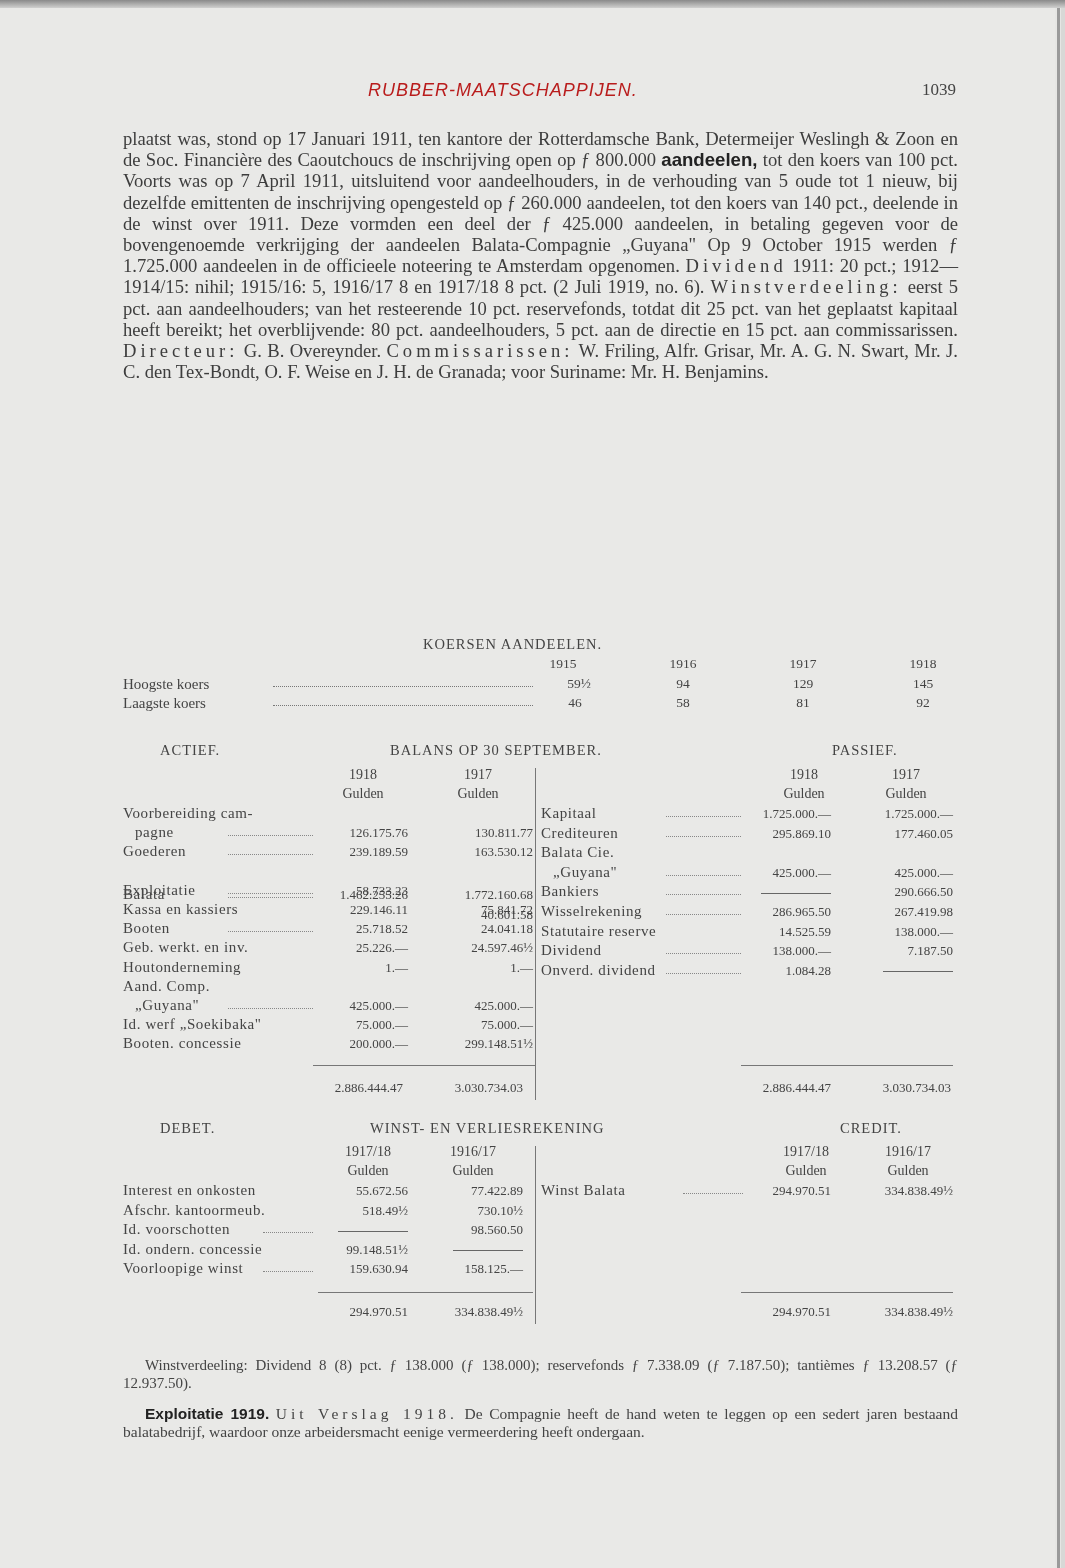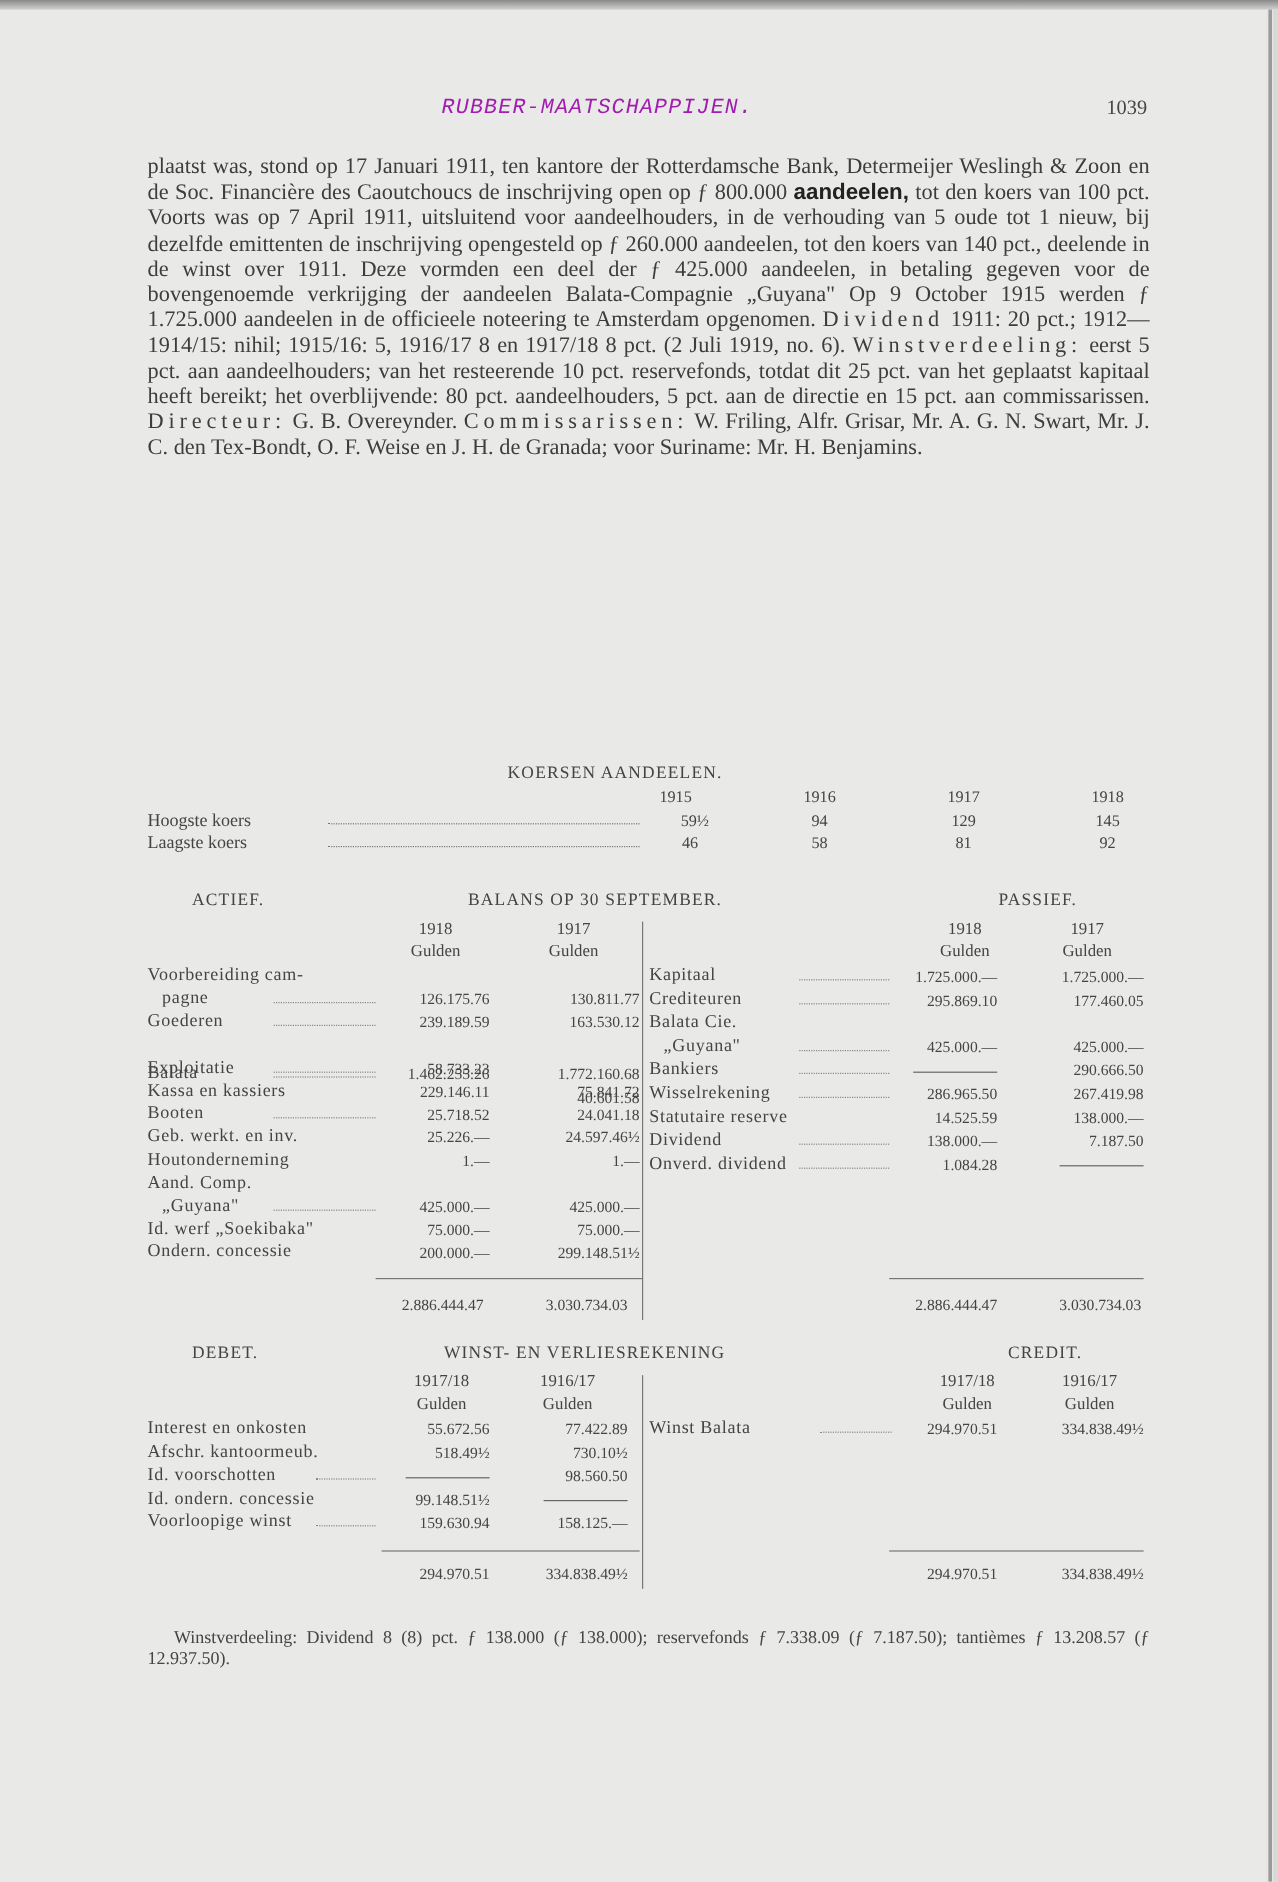--- a/index.html
+++ b/index.html
@@ -14,22 +14,22 @@
     background: #e9e9e7;
   }
   .edge-top { position: absolute; left: 0; top: 0; width: 1065px; height: 8px; background: linear-gradient(#8a8a8a, #d0d0cf); }
   .edge-right { position: absolute; left: 1057px; top: 8px; width: 3px; height: 1560px; background: #9a9a9a; }
   .edge-right2 { position: absolute; left: 1061px; top: 8px; width: 4px; height: 1560px; background: #d8d8d6; }
 
   .running-head {
     position: absolute; top: 80px; left: 0; width: 1065px; height: 24px;
   }
   .running-title {
-    position: absolute; left: 368px; top: 0; font-style: italic; font-size: 18px; letter-spacing: 1px; color: #a21caf;
-    font-family: Liberation Mono, monospace;
+    position: absolute; left: 368px; top: 0; font-style: italic; font-size: 18px; letter-spacing: 1px; color: #b91c1c;
+    font-family: Liberation Sans, sans-serif;
   }
   .page-num { position: absolute; left: 922px; top: 0; font-size: 17px; color: #444; font-family: "Liberation Serif", serif; }
 
   .body-text {
     position: absolute; left: 123px; top: 128px; width: 835px;
     font-family: "Liberation Serif", serif; font-size: 18.6px; line-height: 21.2px;
     text-align: justify; color: #3d3d3d;
   }
   .body-text p { margin: 0; }
   .bold-sans { font-family: "Liberation Sans", sans-serif; font-weight: bold; color: #222; }
@@ -175,21 +175,21 @@
           <span class="dots" style="left: 105px; width: 85px;"></span>
           <span class="num" style="left: 180px; width: 105px;">425.000.—</span>
           <span class="num" style="left: 295px; width: 115px;">425.000.—</span>
         </div>
         <div class="row" style="top: 251.2px; width: 410px;">
           <span class="lbl">Id. werf „Soekibaka"</span>
           <span class="num" style="left: 180px; width: 105px;">75.000.—</span>
           <span class="num" style="left: 295px; width: 115px;">75.000.—</span>
         </div>
         <div class="row" style="top: 270.4px; width: 410px;">
-          <span class="lbl">Ondern. concessie</span>
+          <span class="lbl">Booten. concessie</span>
           <span class="num" style="left: 180px; width: 105px;">200.000.—</span>
           <span class="num" style="left: 295px; width: 115px;">299.148.51½</span>
         </div>
       </div>
     <div class="hline" style="left:190px; top:300px; width:222px;"></div>
     <div class="num" style="left:180px; top:315px; width:100px;">2.886.444.47</div>
     <div class="num" style="left:295px; top:315px; width:105px;">3.030.734.03</div>
   </div>
   <div class="vline" style="left:535px; top:768px; height:332px;"></div>
 
@@ -316,13 +316,19 @@
       </div>
     <div class="hline" style="left:200px; top:150px; width:212px;"></div>
     <div class="num" style="left:190px; top:162px; width:100px;">294.970.51</div>
     <div class="num" style="left:300px; top:162px; width:112px;">334.838.49½</div>
   </div>
 
   <div class="foot-text" style="top:1343px; text-indent:22px;margin-top:13px;">
     <p>Winstverdeeling: Dividend 8 (8) pct. ƒ 138.000 (ƒ 138.000); reservefonds ƒ 7.338.09 (ƒ 7.187.50); tantièmes ƒ 13.208.57 (ƒ 12.937.50).</p>
   </div>
 
+  <div class="foot-text" style="top:1405px; font-size:15.5px;">
+    <p style="text-indent:22px;">
+      <span class="bold-sans">Exploitatie 1919.</span>
+      <span class="spaced">Uit Verslag 1918.</span><span> De Compagnie heeft de hand weten te leggen op een sedert jaren bestaand balatabedrijf, waardoor onze arbeidersmacht eenige vermeerdering heeft ondergaan.</span>
+    </p>
+  </div>
 </div>
 
 </body></html>

